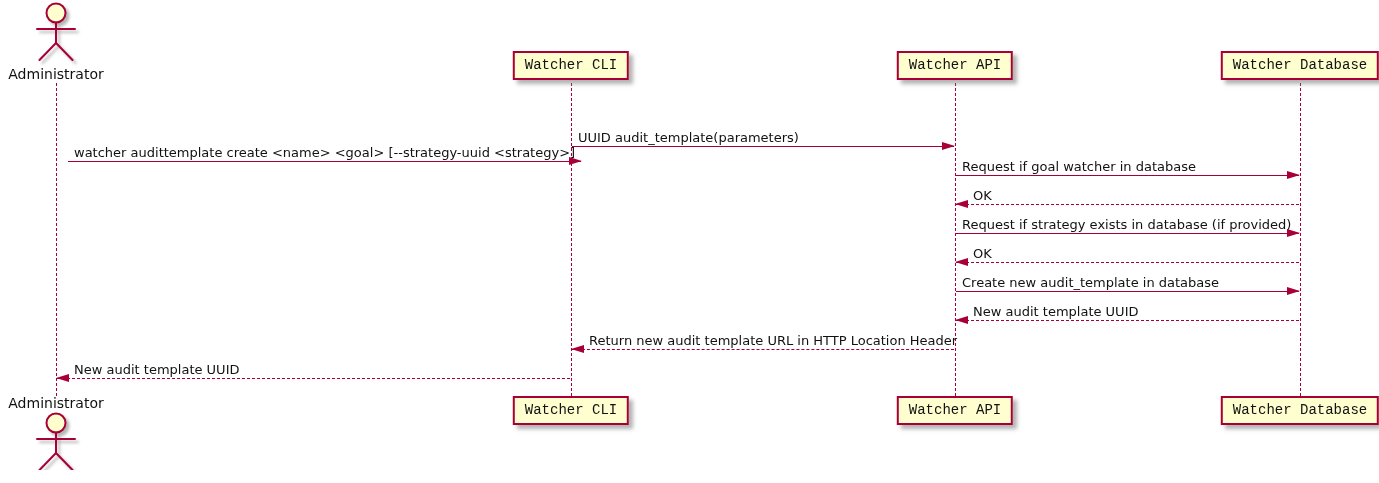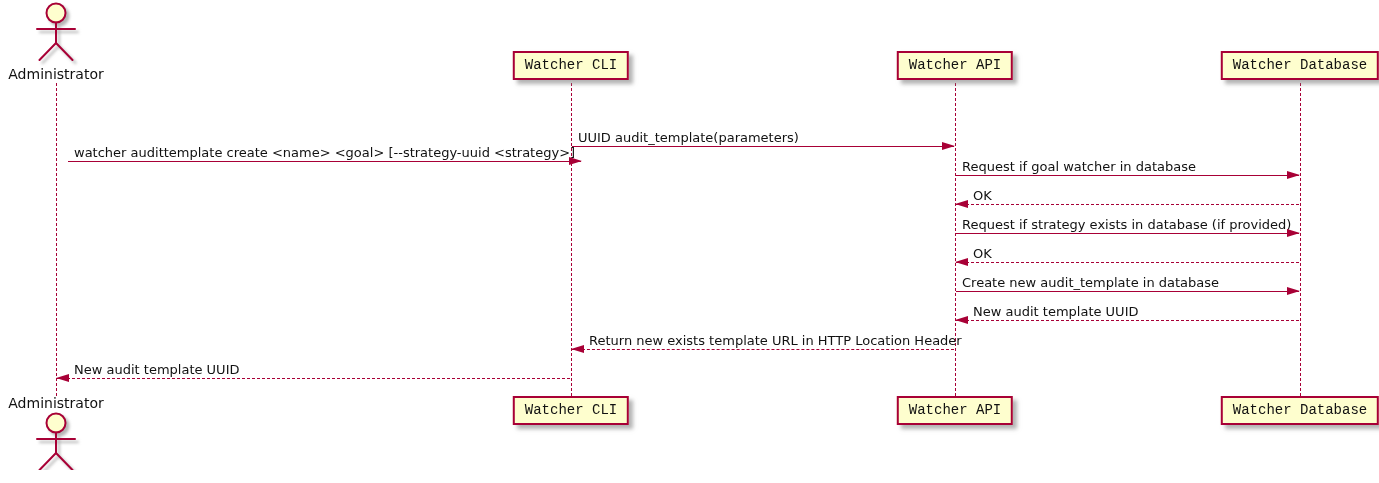--- a/index.html
+++ b/index.html
@@ -112,21 +112,21 @@
           <div class="arrowhead right"></div>
         </div>
       </div>
       <div class="message" style="left: 956px; top: 303px; width: 343px;">
         <div class="msg-label" style="padding-left: 17px;">New audit template UUID</div>
         <div class="msg-line dashed">
           <div class="arrowhead left"></div>
         </div>
       </div>
       <div class="message" style="left: 572px; top: 332px; width: 382px;">
-        <div class="msg-label" style="padding-left: 17px;">Return new exists template URL in HTTP Location Header</div>
+        <div class="msg-label" style="padding-left: 17px;">Return new audit template URL in HTTP Location Header</div>
         <div class="msg-line dashed">
           <div class="arrowhead left"></div>
         </div>
       </div>
       <div class="message" style="left: 57px; top: 361px; width: 513px;">
         <div class="msg-label" style="padding-left: 17px;">New audit template UUID</div>
         <div class="msg-line dashed">
           <div class="arrowhead left"></div>
         </div>
       </div>

